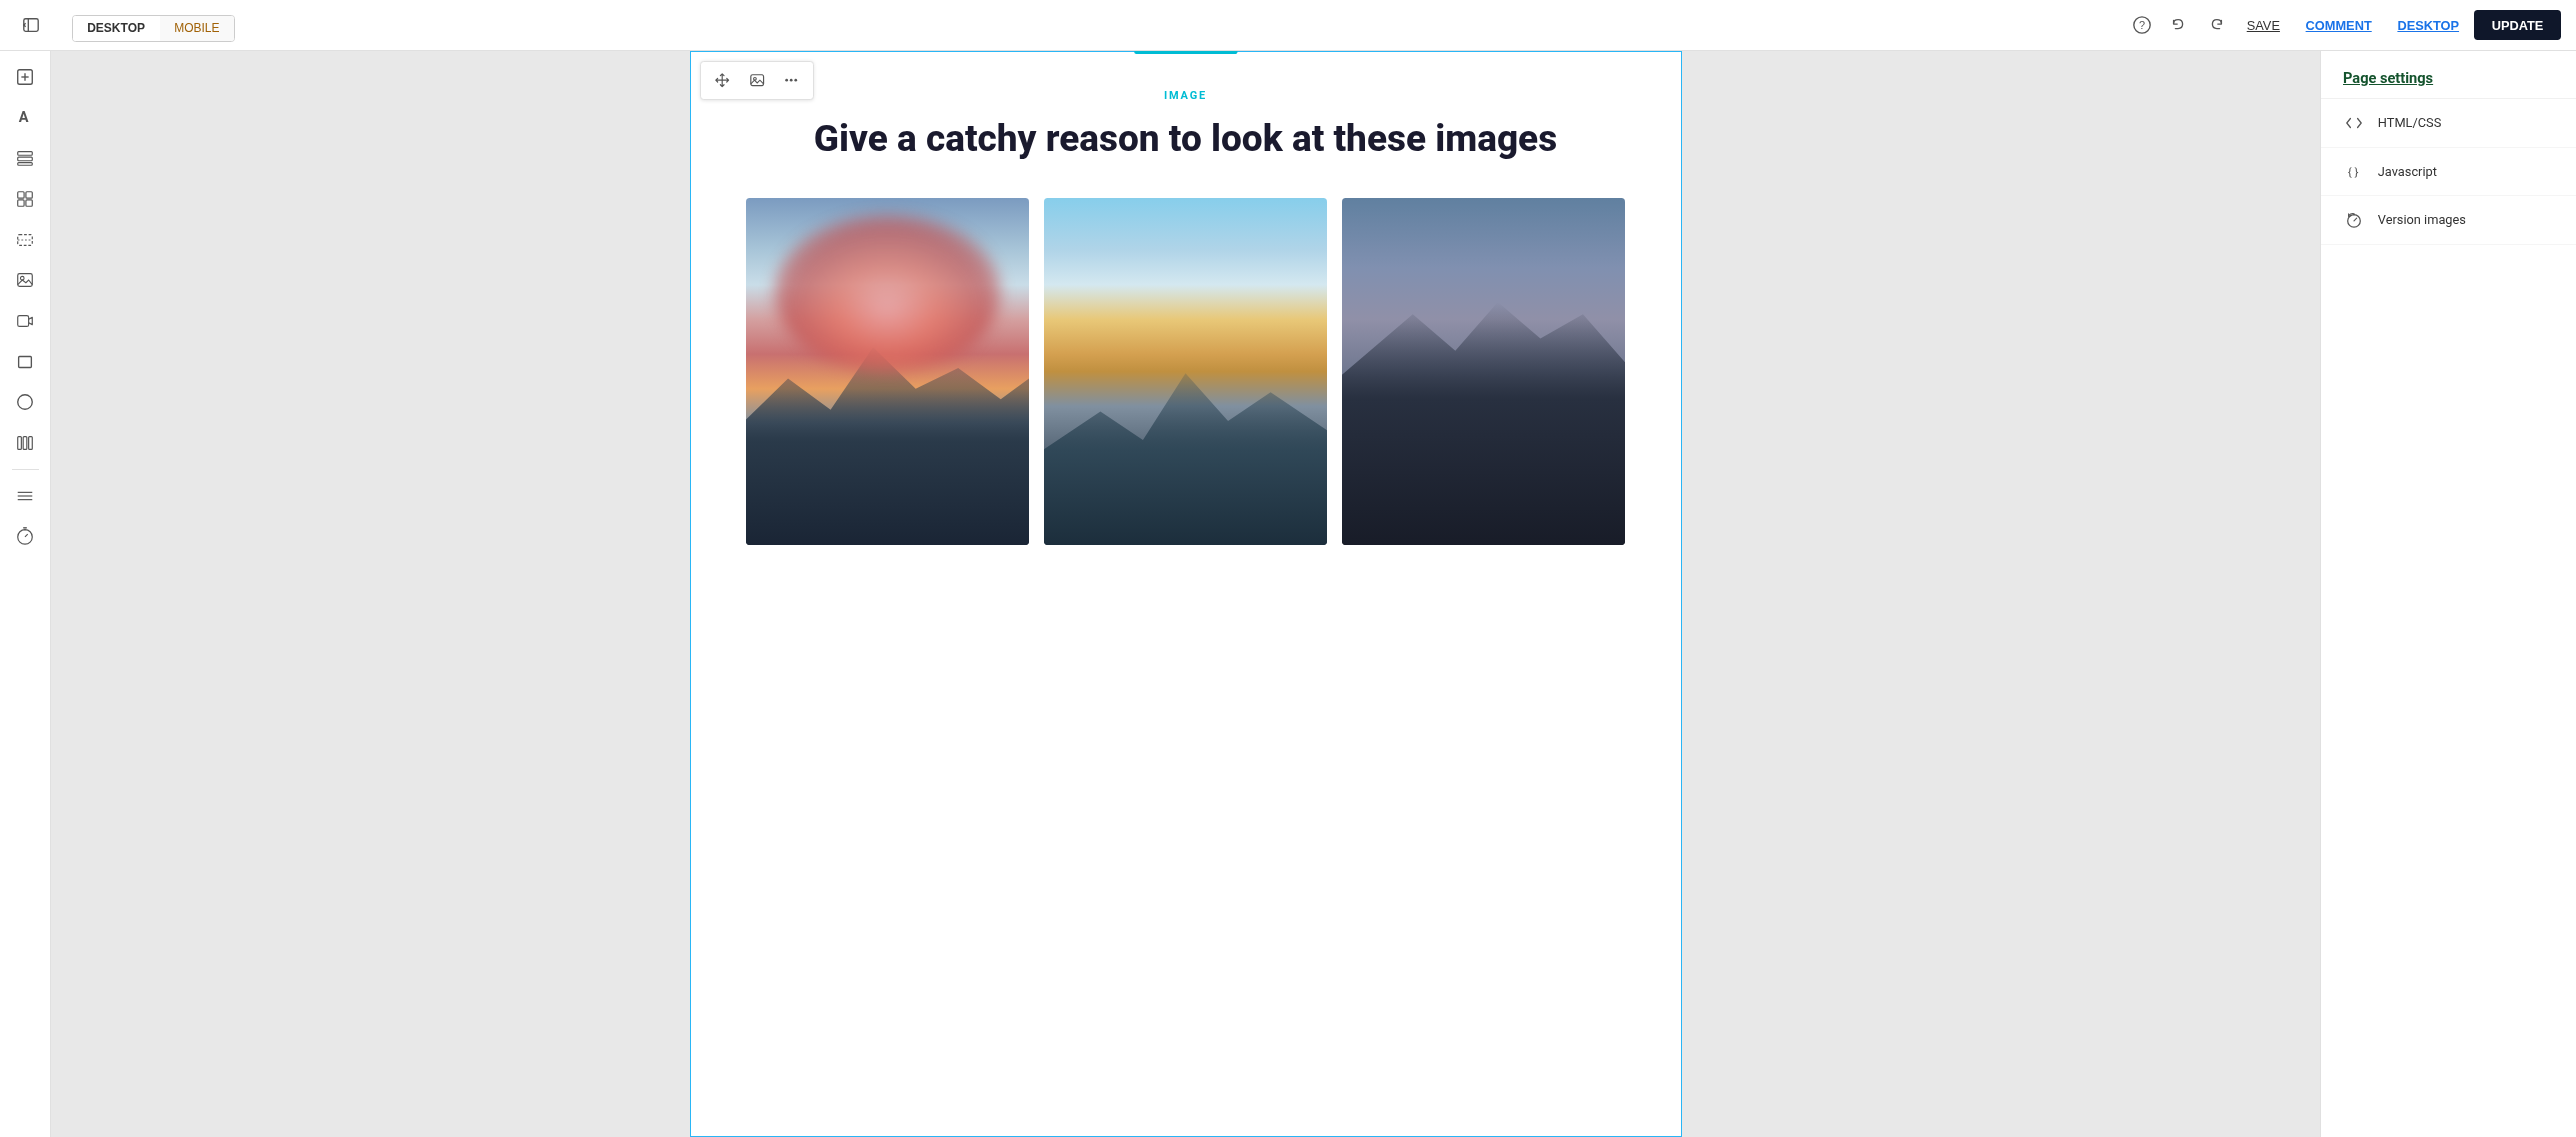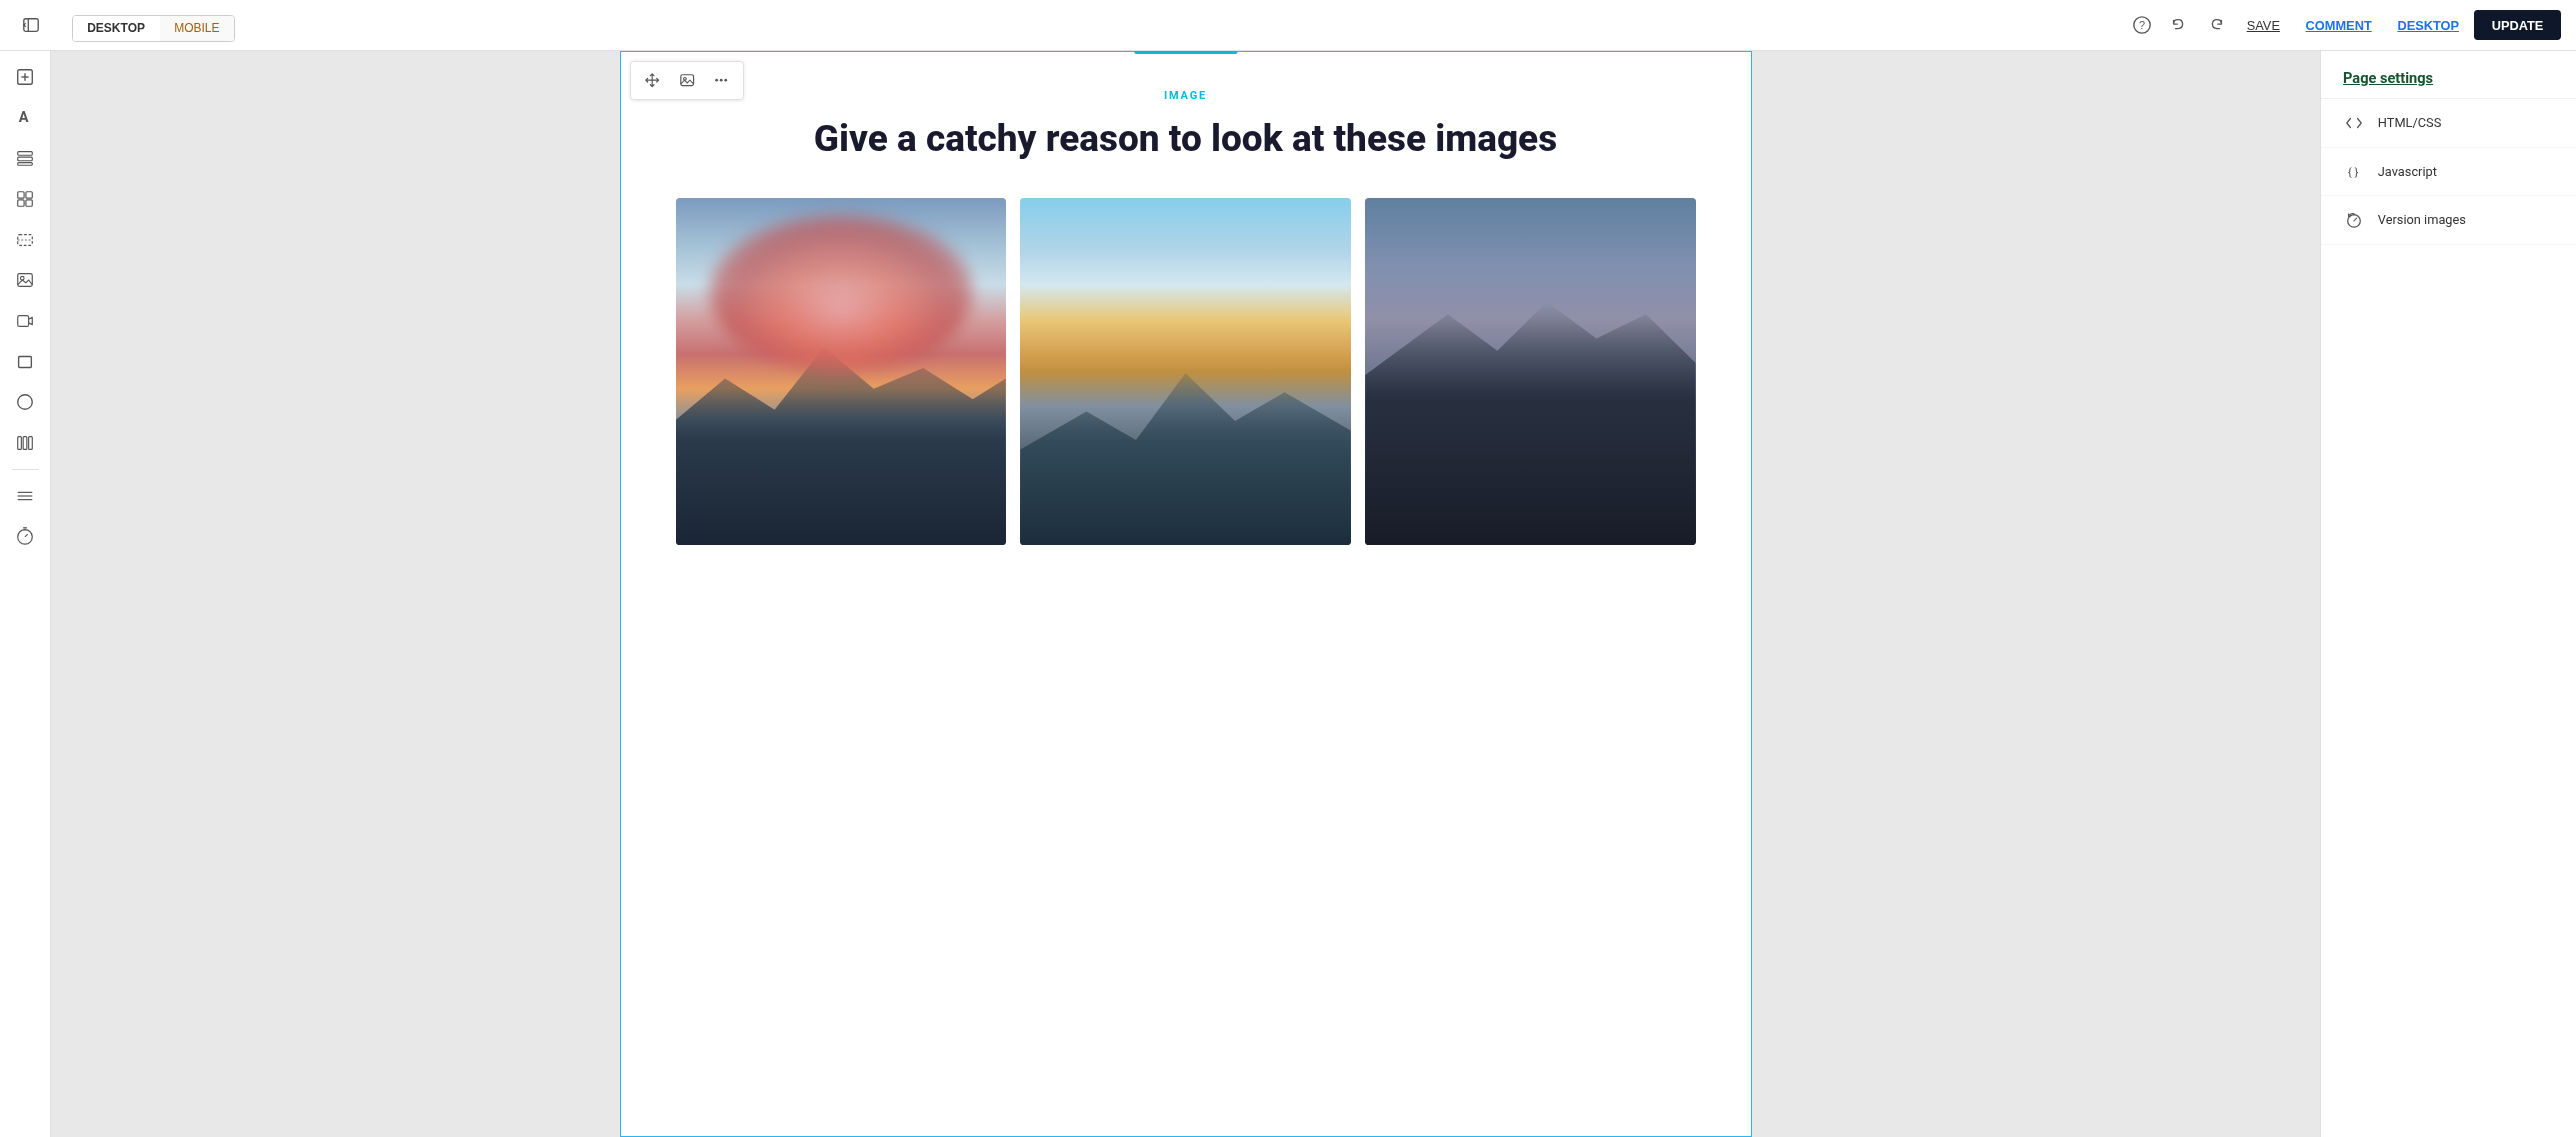--- a/index.html
+++ b/index.html
@@ -60,21 +60,21 @@
     }
     .sidebar-divider { width: 27px; height: 0.9px; background: #e0e0e0; margin: 3.7px 0; }
 
     
     .canvas-area {
       flex: 1; overflow: auto; background: #e8e8e8; position: relative;
       display: flex; justify-content: center; padding: 0;
     }
 
     .canvas-container {
-      background: #fff; width: 1132px; min-height: 639px; position: relative;
+      background: #fff; width: 992px; min-height: 639px; position: relative;
       border: 1.8px solid #29b6f6; margin: 0 auto;
     }
 
     
     .insert-block-bar {
       position: absolute; top: -18px; left: 50%; transform: translateX(-50%);
       background: #00bcd4; color: #fff; font-size: 11px; font-weight: 600;
       padding: 3.7px 14.6px; border-radius: 1.8px; white-space: nowrap; cursor: pointer;
       z-index: 10;
     }

